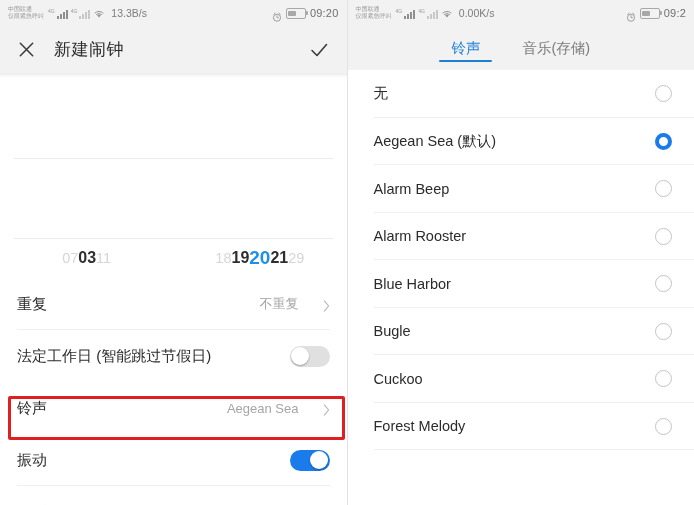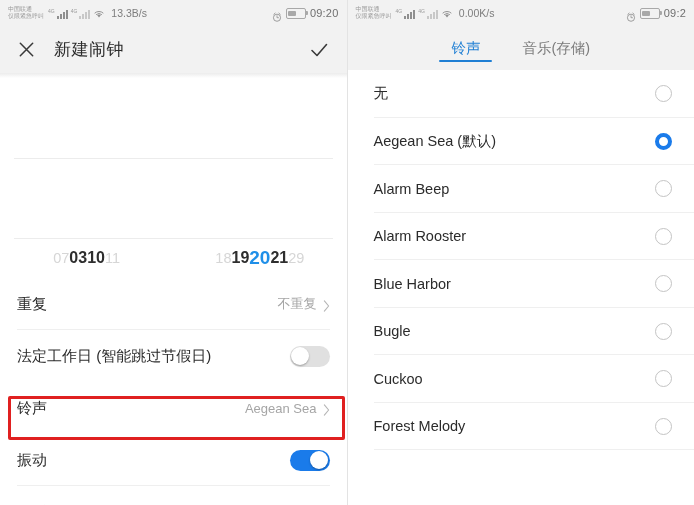--- a/index.html
+++ b/index.html
@@ -84,21 +84,21 @@
   
   .rows{padding:0 0 0 0;}
   .row{
     height:52px;display:flex;align-items:center;
     padding:0 17px;box-sizing:border-box;position:relative;
   }
   .row .divider{
     position:absolute;left:17px;right:17px;bottom:0;height:1px;background:#efefef;
   }
   .row-label{font-size:15px;color:#2b2b2b;}
-  .row-right{margin-left:auto;display:flex;align-items:center;gap:6px;}
+  .row-right{margin-left:auto;display:flex;align-items:center;gap:24px;}
   .row-value{font-size:13px;color:#a5a5a5;}
   .chev{width:7px;height:12px;}
 
   .toggle{
     width:40px;height:21px;border-radius:11px;position:relative;flex:0 0 auto;
   }
   .toggle .knob{
     position:absolute;top:1.5px;width:18px;height:18px;border-radius:50%;
     background:#fff;box-shadow:0 1px 2px rgba(0,0,0,.3);
   }
@@ -214,21 +214,20 @@
       </span>
     </div>
     <div class="appbar-shadow"></div>
 
     <div class="picker">
       <div class="pline top"></div>
       <div class="pline bot"></div>
       <div class="pcol">
         <div class="cell dim">07</div>
         <div class="cell">03</div>
-        <div class="cell">10</div>
         <div class="cell dim">11</div>
       </div>
       <div class="pcol">
         <div class="cell dim">18</div>
         <div class="cell">19</div>
         <div class="cell sel">20</div>
         <div class="cell">21</div>
         <div class="cell dim">29</div>
       </div>
     </div>

